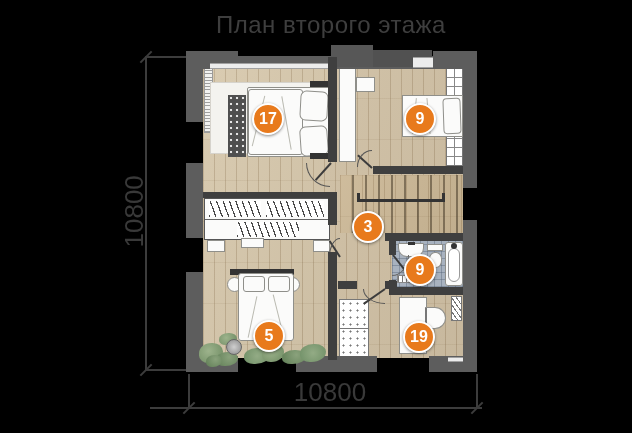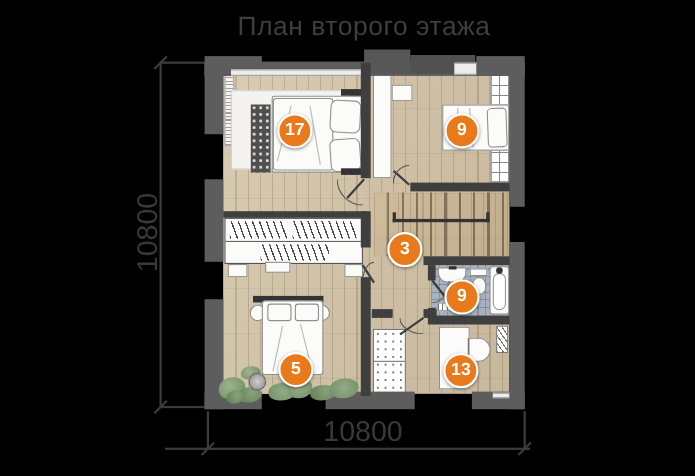--- a/index.html
+++ b/index.html
@@ -191,15 +191,15 @@
   <div class="abs iw" style="left:389px;top:280px;width:7px;height:10px;"></div>
   <div class="abs iw" style="left:389px;top:287px;width:74px;height:8px;"></div>
   <div class="abs iw" style="left:338px;top:281px;width:19px;height:8px;"></div>
   <div class="abs iw" style="left:385px;top:281px;width:12px;height:8px;"></div>
 
   <div class="abs badge" style="left:252px;top:103px;">17</div>
   <div class="abs badge" style="left:404px;top:103px;">9</div>
   <div class="abs badge" style="left:352px;top:211px;">3</div>
   <div class="abs badge" style="left:404px;top:254px;">9</div>
   <div class="abs badge" style="left:253px;top:320px;">5</div>
-  <div class="abs badge" style="left:403px;top:321px;">13</div>
+  <div class="abs badge" style="left:403px;top:321px;">19</div>
 
 </div>
 
 </body></html>

